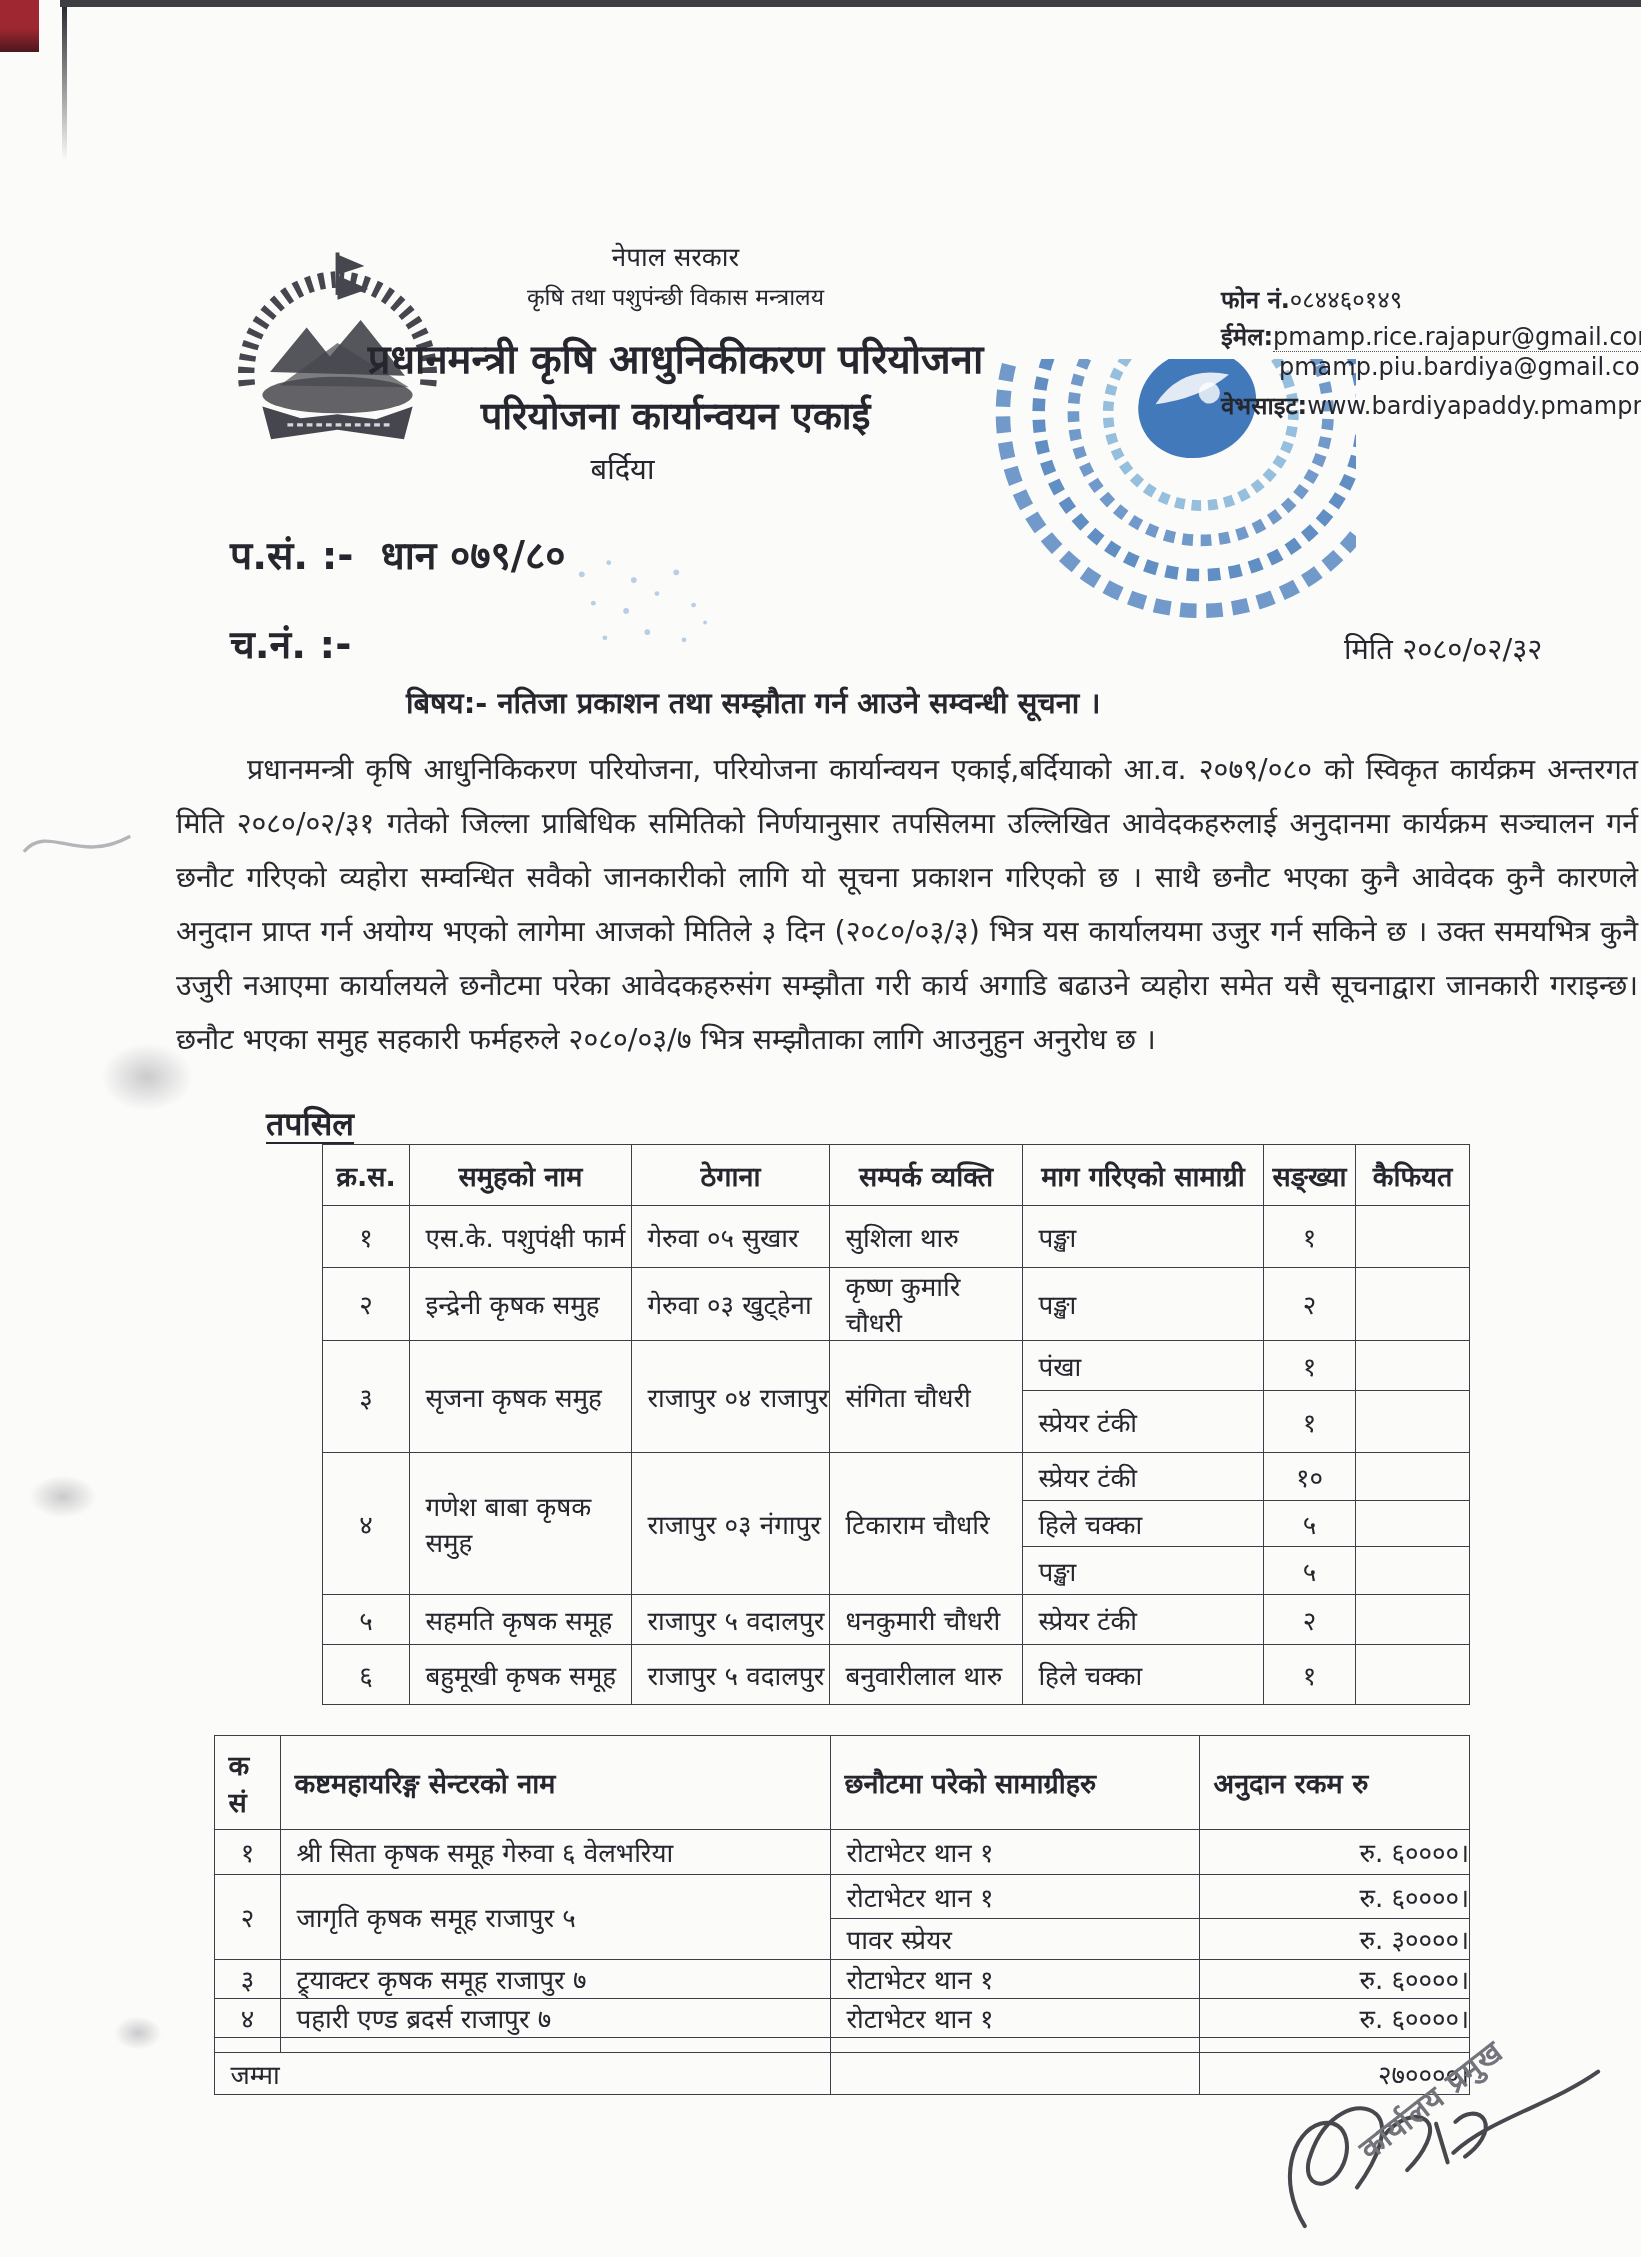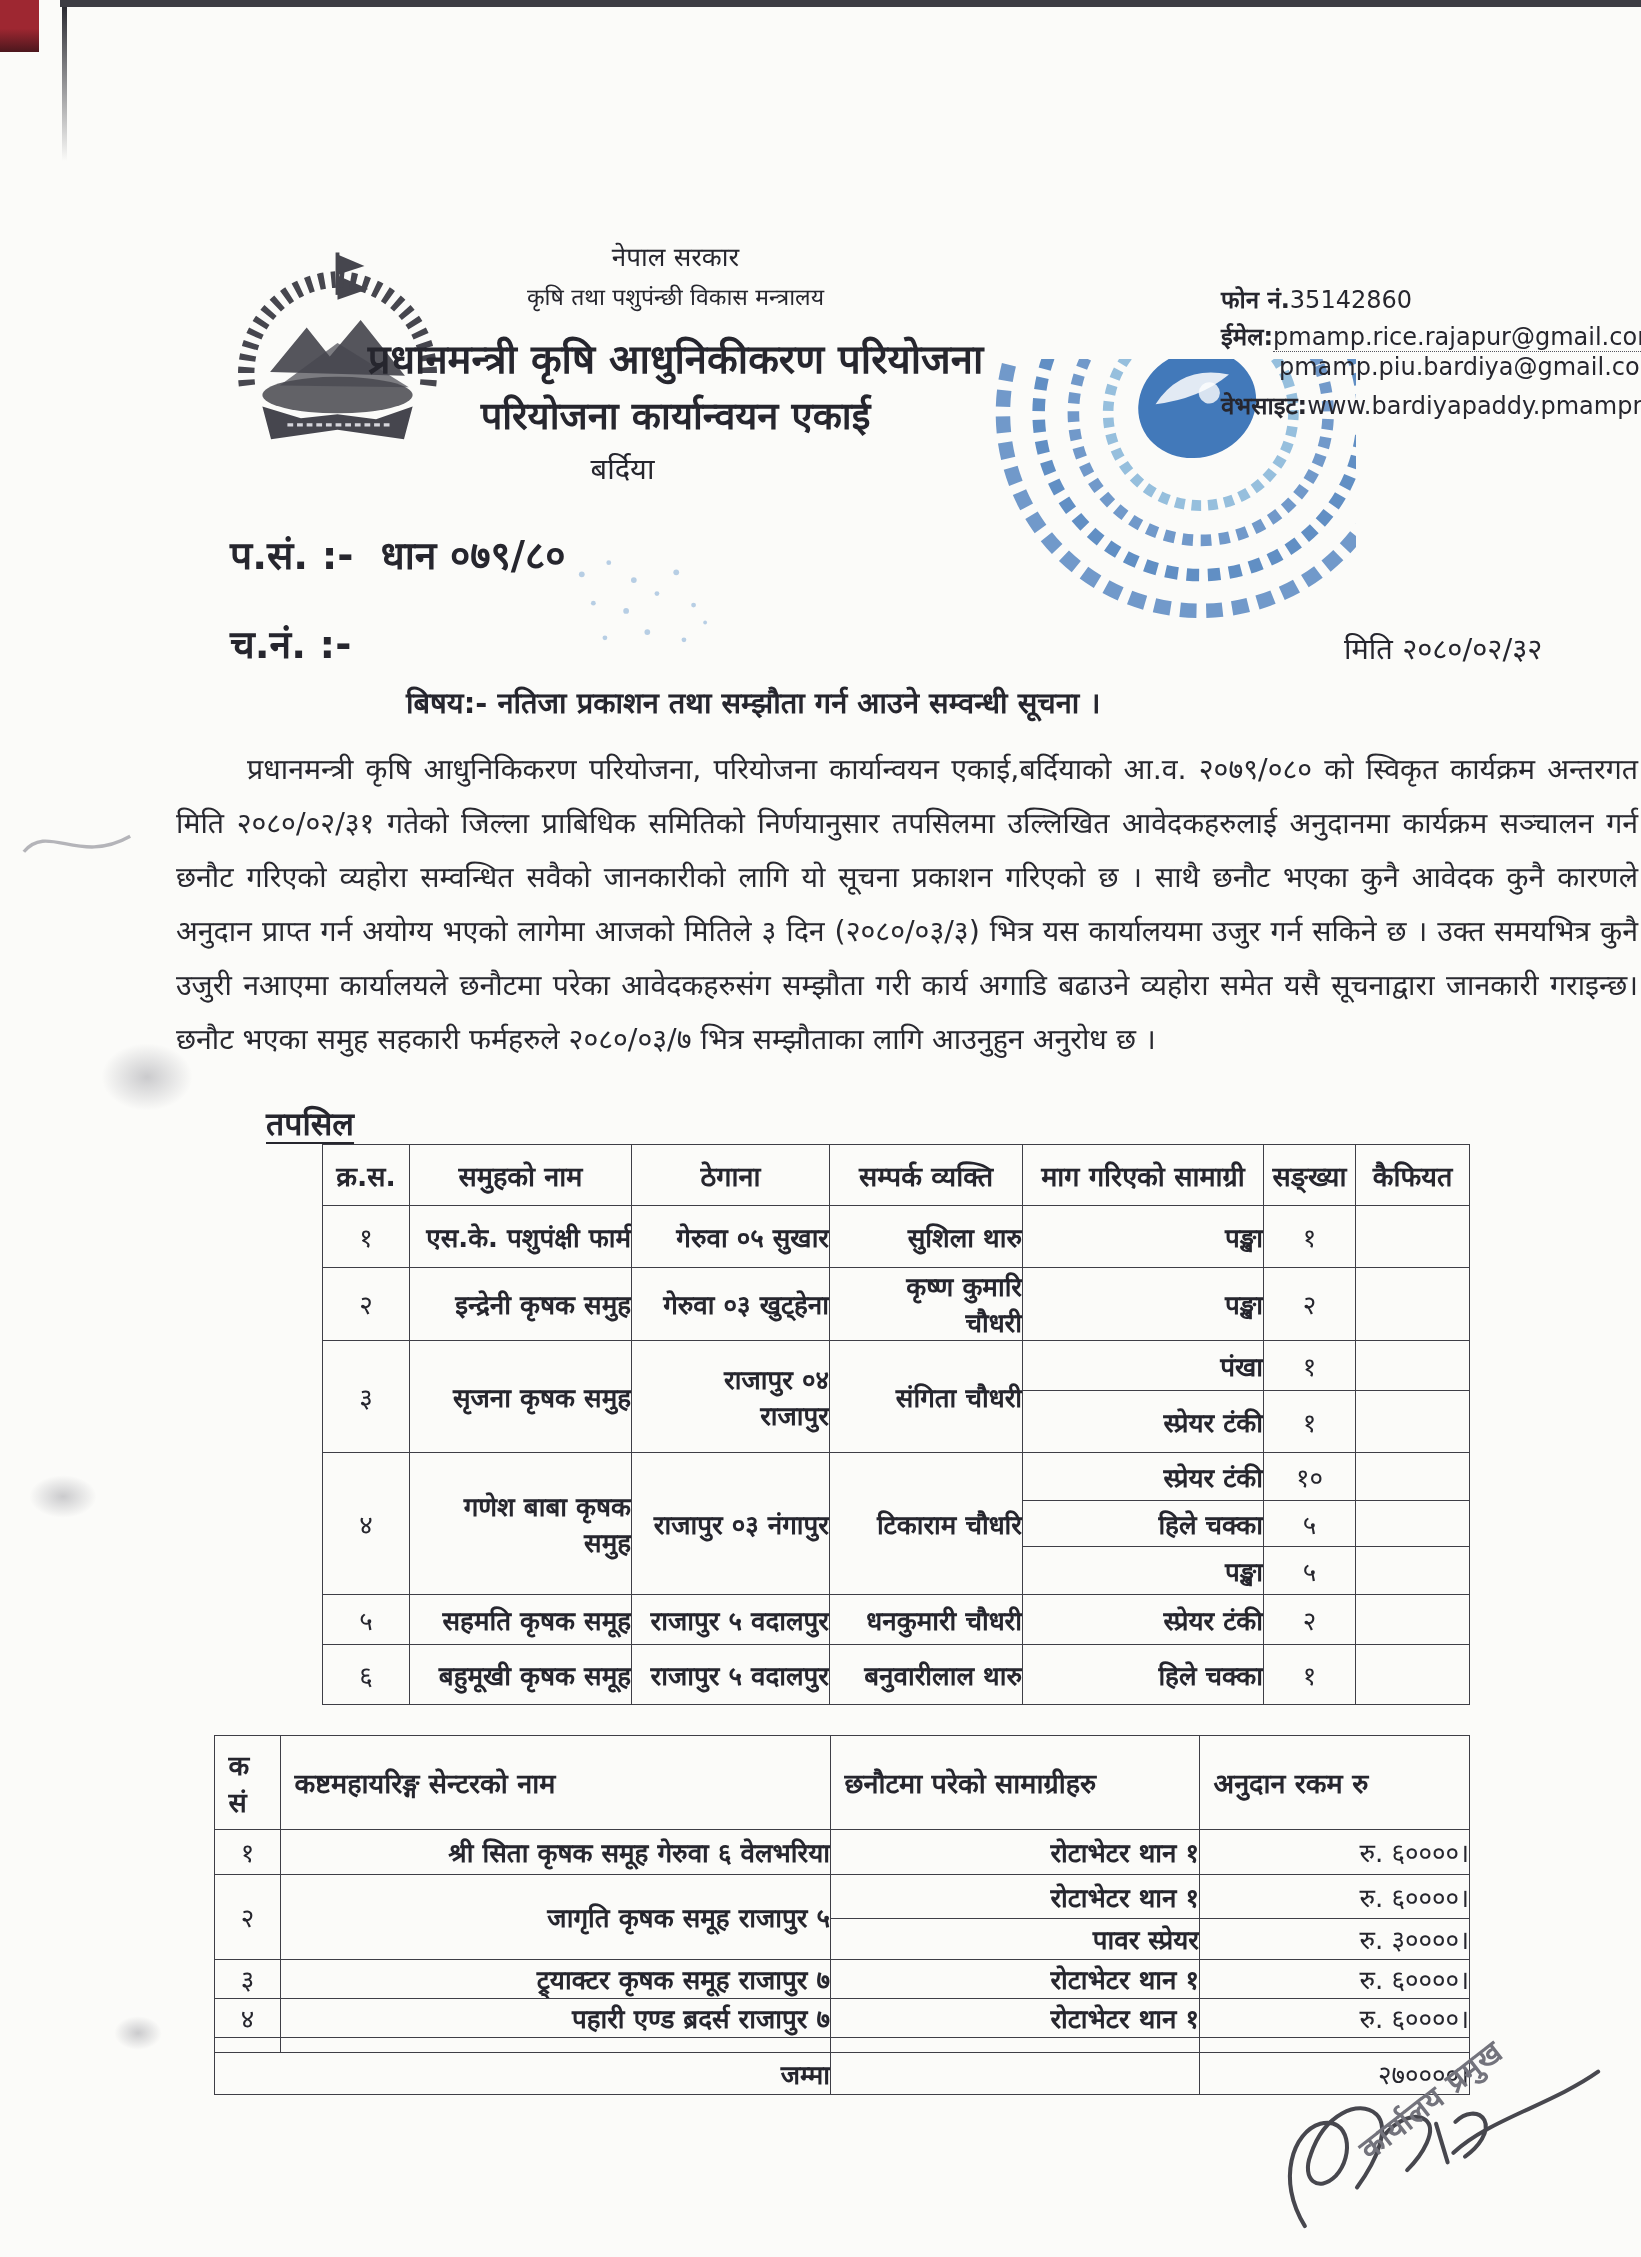--- a/index.html
+++ b/index.html
@@ -37,21 +37,21 @@
     text-decoration:underline;text-underline-offset:6.8px;text-decoration-thickness:2.4px;}
   table{border-collapse:collapse;table-layout:fixed;position:absolute;background:transparent;}
   td,th{border:1.9px solid #3e3e46;font-size:26px;font-weight:400;vertical-align:middle;
     overflow:hidden;padding:0;color:#26262e;}
   th{font-weight:600;}
   #t1{left:322px;top:1144px;width:1147px;}
   #t1 th{height:60px;text-align:center;font-size:27px;}
   #t2{left:214px;top:1735px;width:1255px;}
   #t2 th{height:93px;text-align:left;padding-left:13.5px;font-size:27px;white-space:pre-line;vertical-align:middle;}
   .ctrc{text-align:center;}
-  .padc{text-align:right;padding-left:15.4px;font-weight:bold;}
+  .padc{text-align:left;padding-left:15.4px;}
   .amtc{text-align:right;padding-left:19.3px;}
   .sign-title{left:1350px;top:2136px;font-size:30px;font-weight:600;color:#73737c;
     letter-spacing:1px;transform:rotate(-38deg);transform-origin:left top;white-space:nowrap;}
 </style>
 </head>
 <body>
 
 <div class="page">
 
   <div class="abs top-bar"></div>
@@ -106,21 +106,21 @@
         <circle cx="140" cy="70" r="2"></circle>
     </g>
   </svg>
 
   <div class="abs ctr-line gov">नेपाल सरकार</div>
   <div class="abs ctr-line ministry">कृषि तथा पशुपंन्छी  विकास मन्त्रालय</div>
   <div class="abs ctr-line project">प्रधानमन्त्री कृषि आधुनिकीकरण परियोजना</div>
   <div class="abs ctr-line unit">परियोजना कार्यान्वयन एकाई</div>
   <div class="abs ctr-line district">बर्दिया</div>
 
-  <div class="abs contact c1"><b>फोन नं.</b><span>35142860</span></div>
+  <div class="abs contact c1"><b>फोन नं.</b><span>०८४४६०१४९</span></div>
   <div class="abs contact c2"><b>ईमेल:</b><span class="email-u">pmamp.rice.rajapur@gmail.com</span></div>
   <div class="abs contact c3"><span>pmamp.piu.bardiya@gmail.com</span></div>
   <div class="abs contact c4"><b>वेभसाइट:</b><span>www.bardiyapaddy.pmampnepal</span></div>
 
   <div class="abs refline r1"><span>प.सं. :-</span>&nbsp;&nbsp;<span>धान ०७९/८०</span></div>
   <div class="abs refline r2"><span>च.नं.  :-</span></div>
   <div class="abs dateline"><span>मिति</span>&nbsp;<span>२०८०/०२/३२</span></div>
 
   <div class="abs subject">बिषय:- नतिजा प्रकाशन तथा सम्झौता गर्न आउने सम्वन्धी सूचना  ।</div>
 

